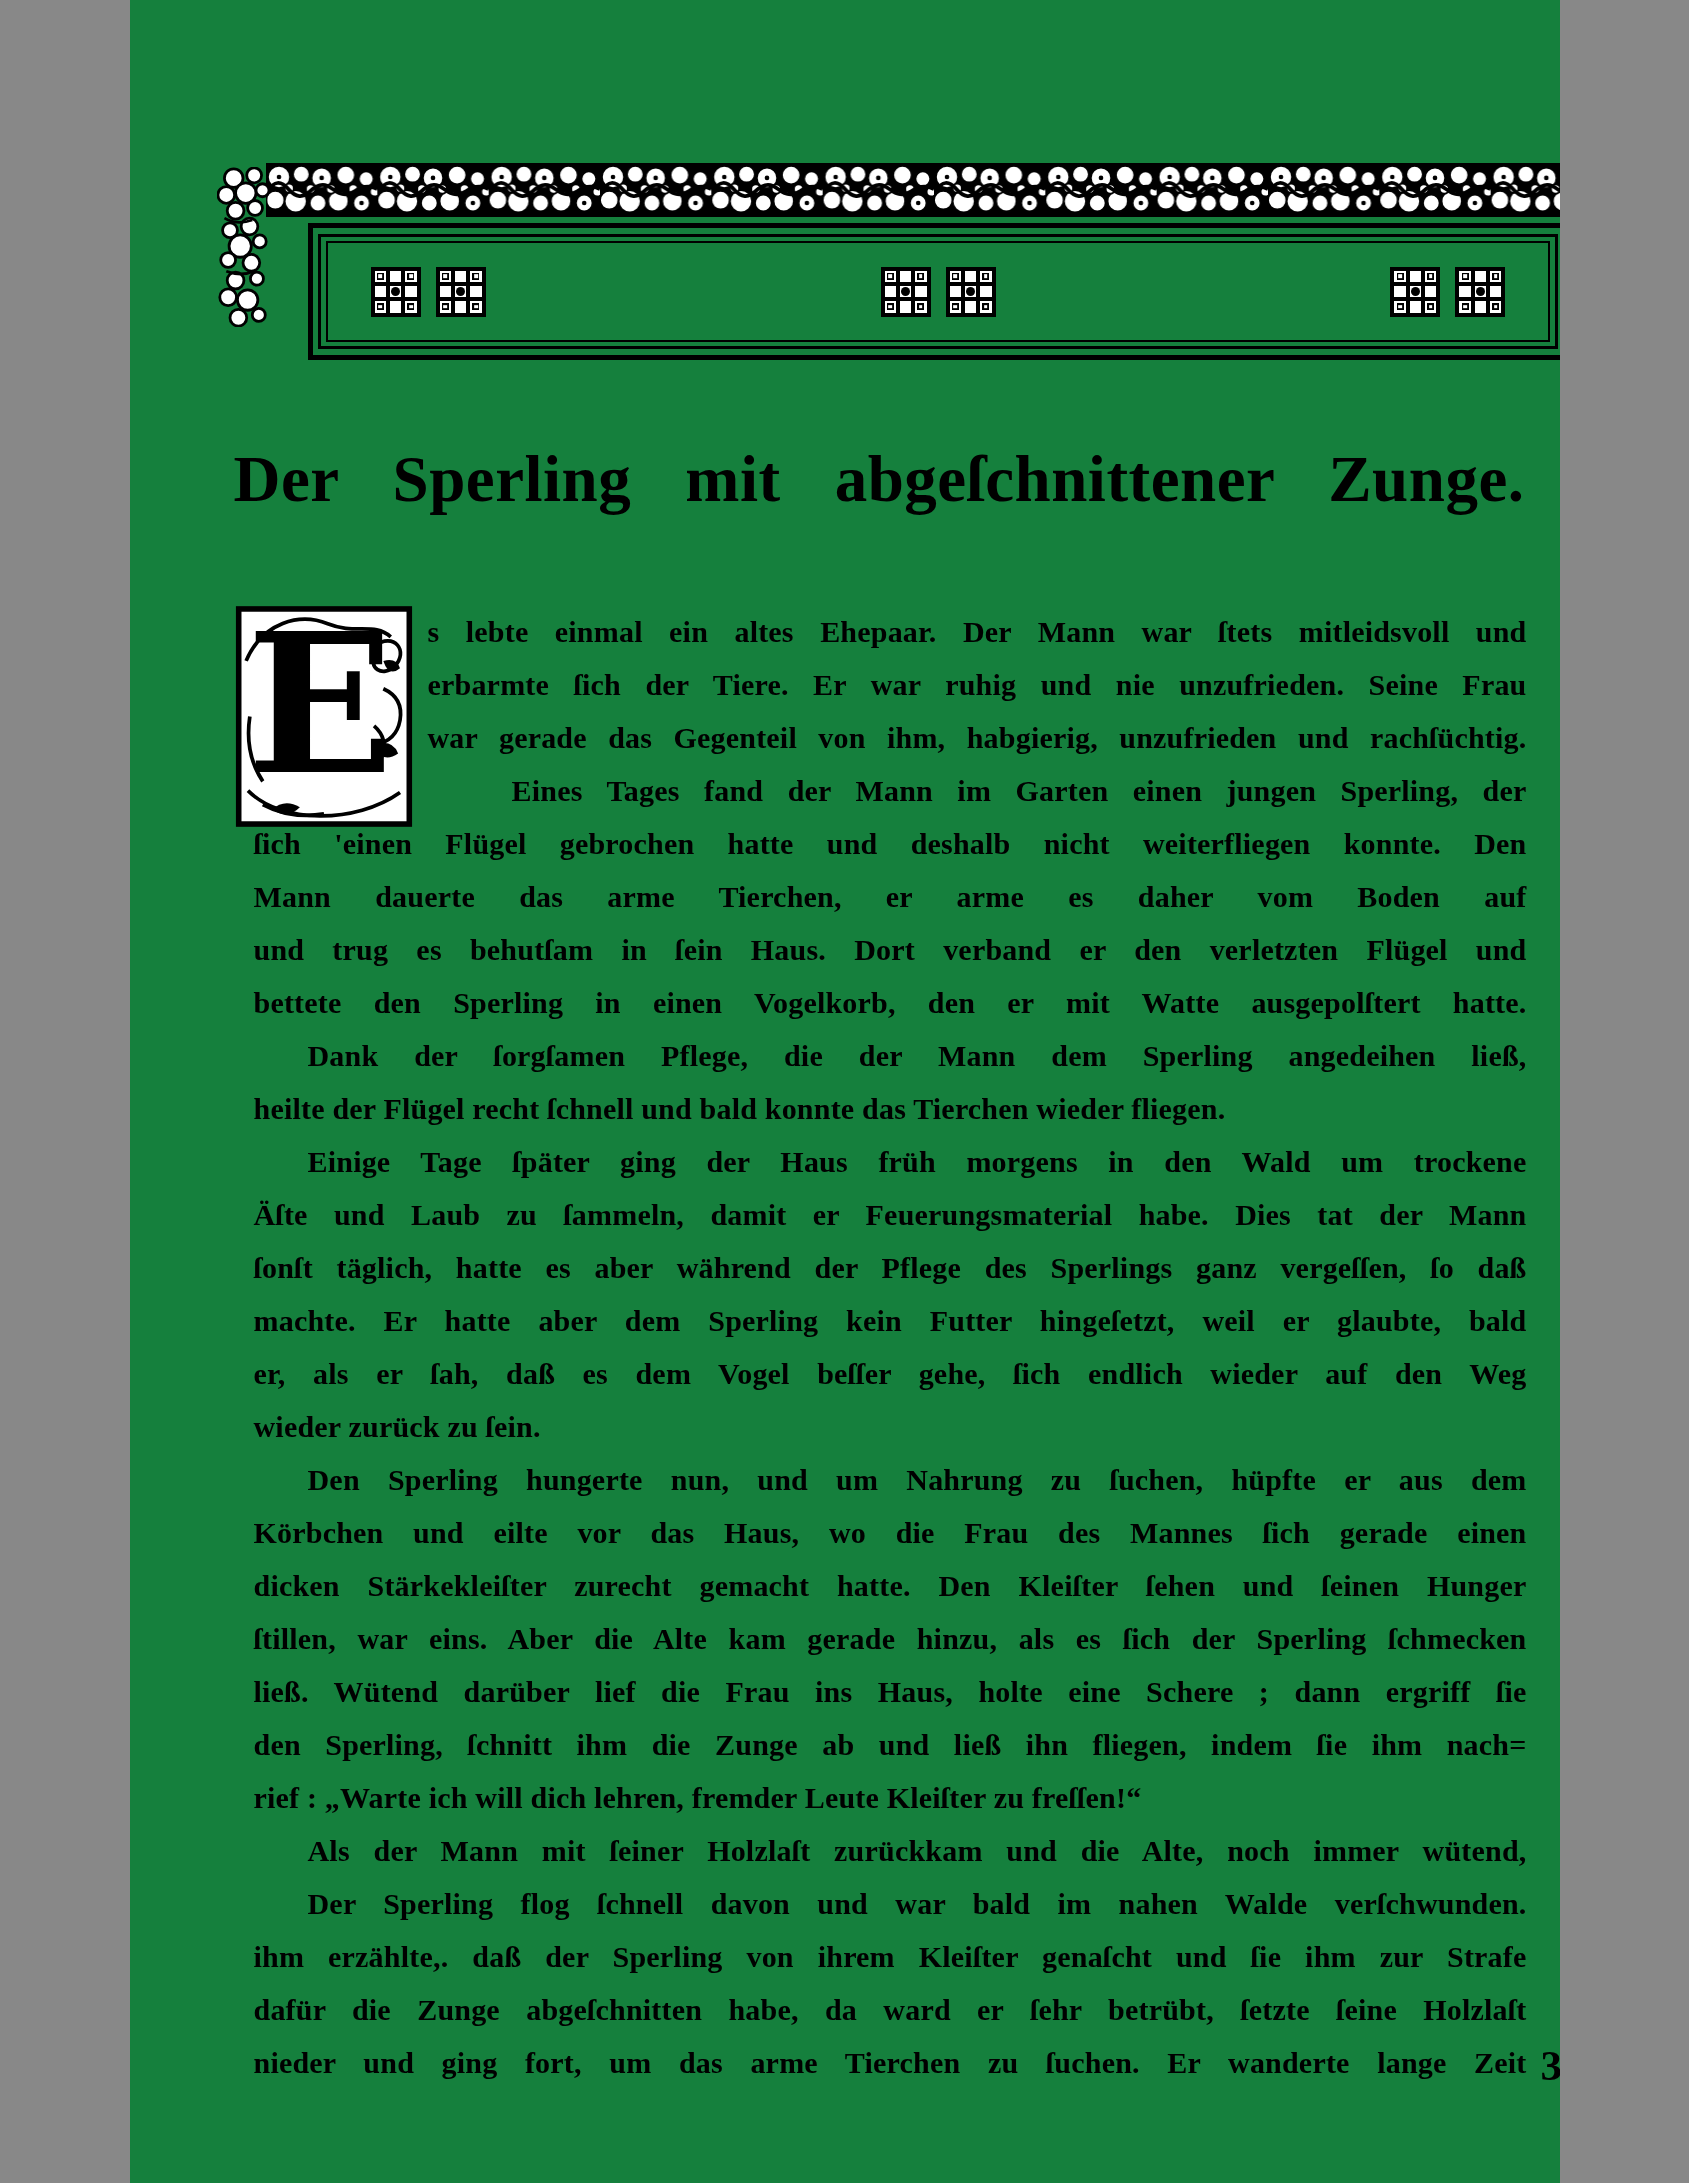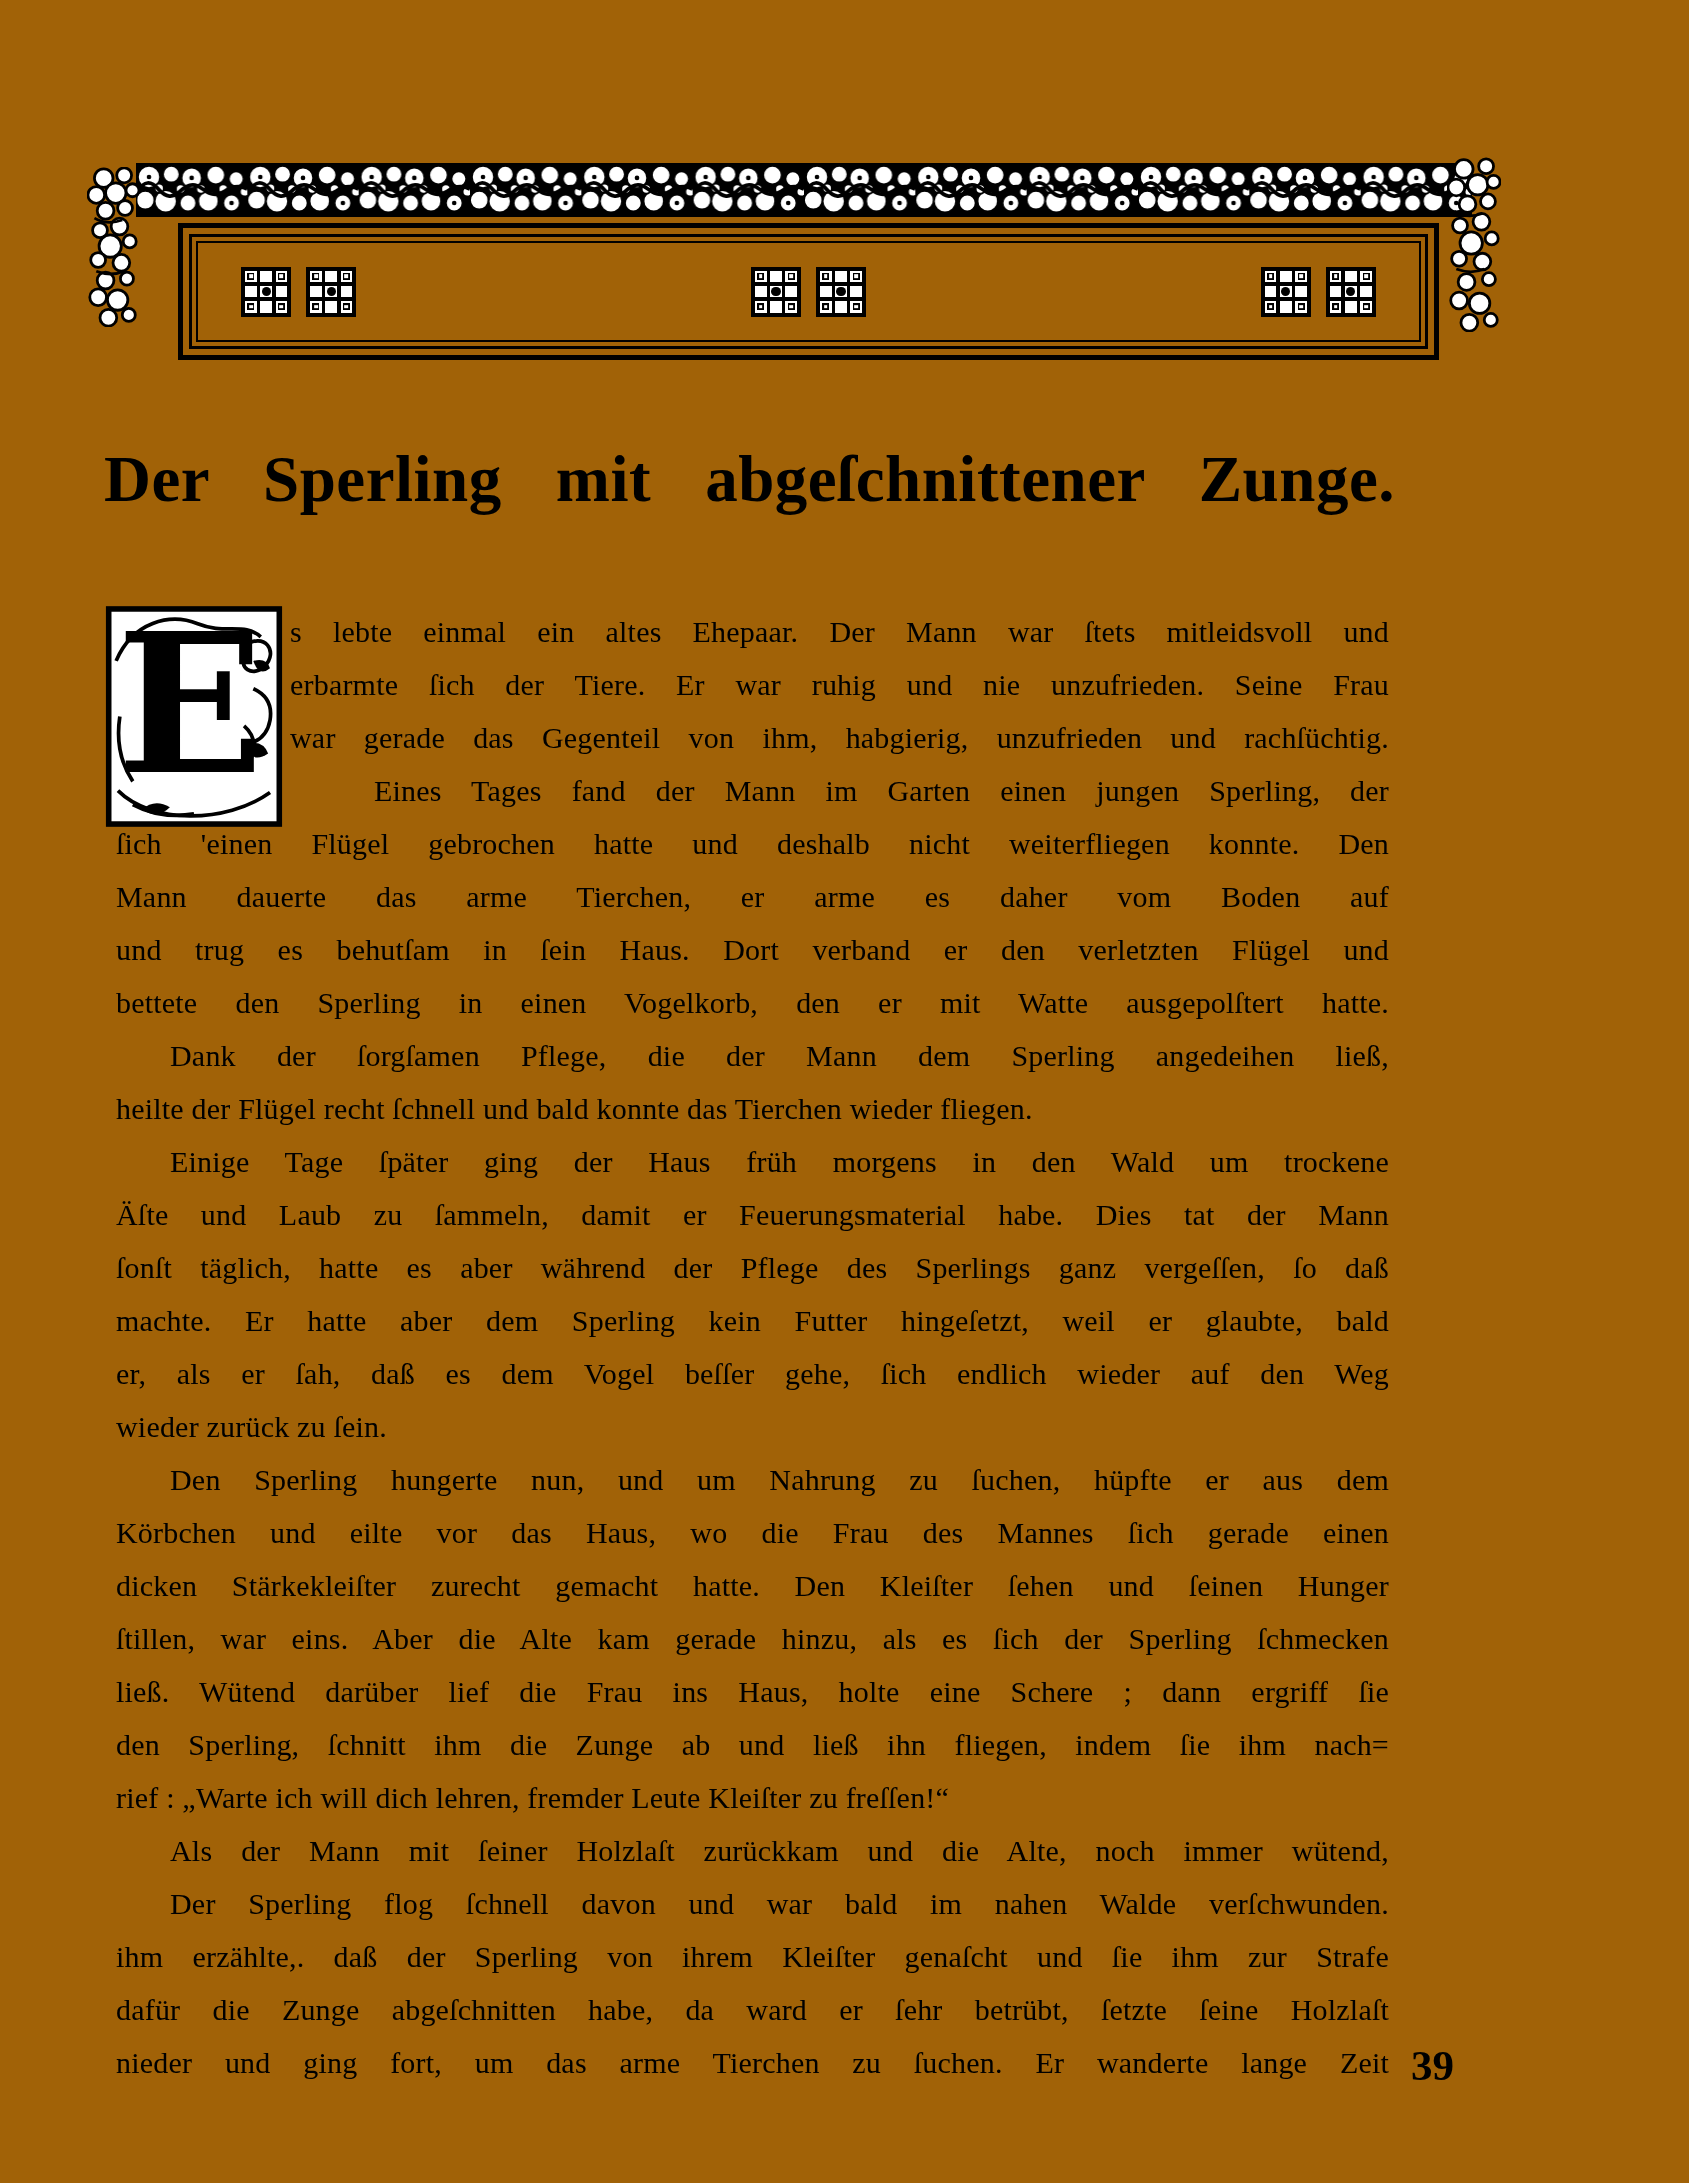--- a/index.html
+++ b/index.html
@@ -1,20 +1,20 @@
 <!DOCTYPE html>
 <html style="font-size:15px"><head>
 <meta charset="utf-8">
 <style>
   html,body{margin:0;padding:0;background:#888;}
   .page{
     position:relative;
-    width:1689px;height:2183px;
+    width:1430px;height:2183px;
     margin:0 auto;
-    background:#a16207;
+    background:#15803d;
     color:#000;
     font-family:"Liberation Serif","DejaVu Serif",serif;
     overflow:hidden;
   }
 
   
   .band{position:absolute;left:136px;top:163px;width:1336px;height:54px;}
   .col-left{position:absolute;left:87px;top:167px;width:52px;height:160px;}
   .col-right{position:absolute;left:1447px;top:156px;width:54px;height:176px;}
 
@@ -47,22 +47,22 @@
     font-size:65px;font-weight:bold;line-height:1.2;
     text-align:justify;text-align-last:justify;
     letter-spacing:0.5px;
   }
 
   
   .dropcap{position:absolute;left:105px;top:605px;width:178px;height:223px;}
 
   
   .story{
-    position:absolute;left:116px;top:605px;width:1273px;
-    font-size:30px;font-weight:400;
+    position:absolute;left:124px;top:605px;width:1273px;
+    font-size:30px;font-weight:700;
   }
   .story p.line{
     margin:0;height:53px;line-height:53px;
     text-align:justify;text-align-last:justify;
     letter-spacing:0.2px;
   }
   .story p.cap{margin-left:174px;}
   .story p.ind{margin-left:54px;}
   .story p.cap.ind{margin-left:258px;}
   .story p.nj{text-align-last:left;}

